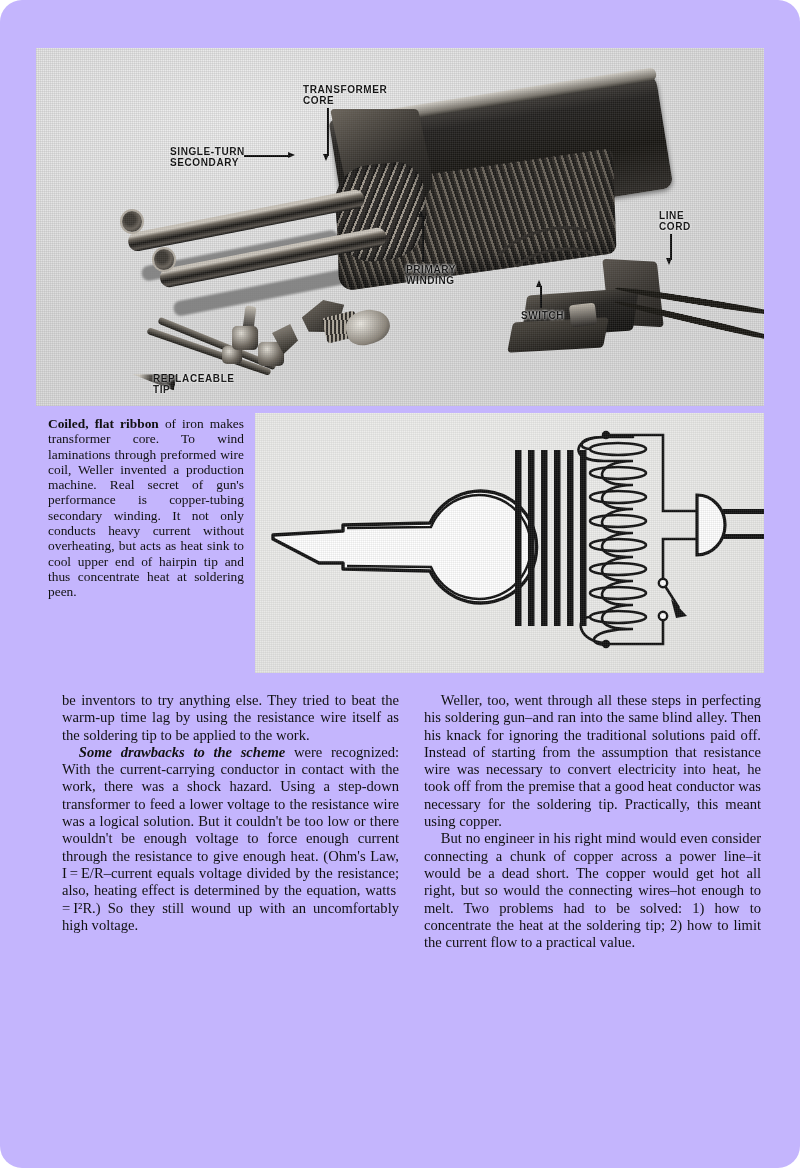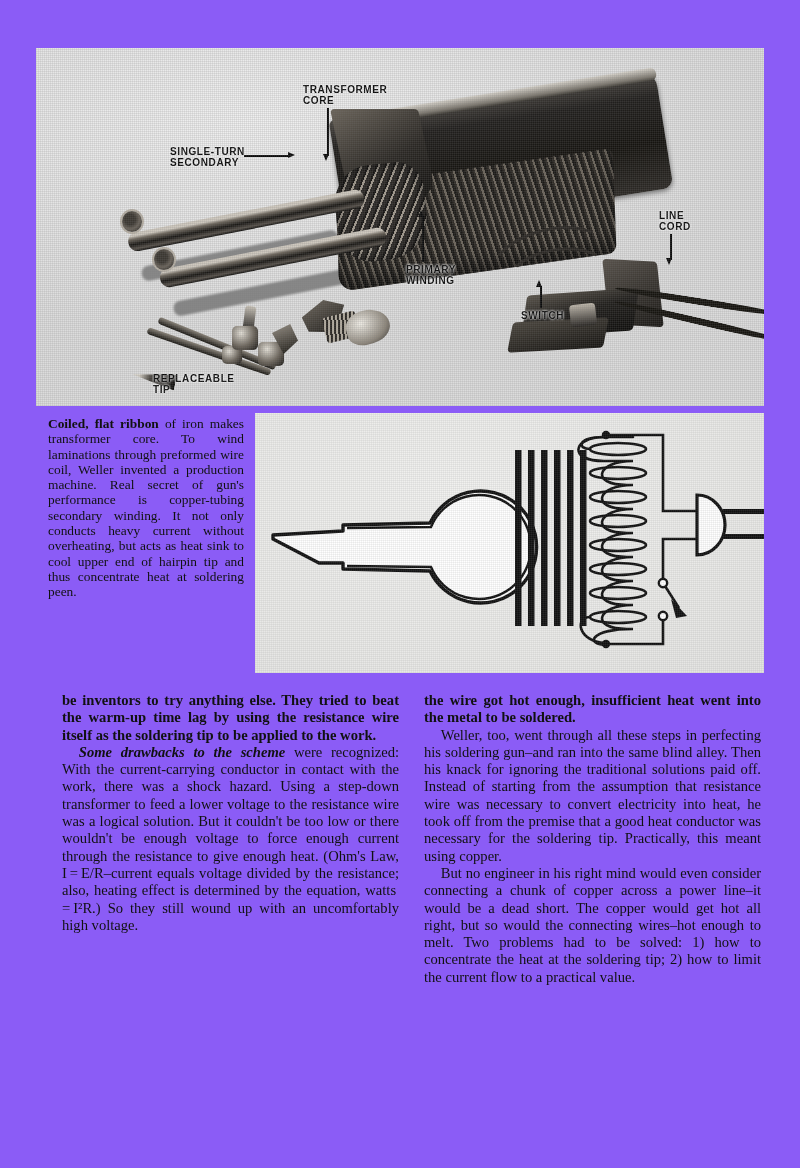--- a/index.html
+++ b/index.html
@@ -13,21 +13,22 @@
     height: 1168px;
     position: relative;
     font-family: "Liberation Serif", "DejaVu Serif", serif;
     color: #111;
     overflow: hidden;
   }
 
   .page {
     position: absolute;
     inset: 0;
-    background: #8b5cf6;
+    background: #c4b5fd;
+    border-radius: 22px;
   }
 
   
   .photo {
     position: absolute;
     left: 36px;
     top: 48px;
     width: 728px;
     height: 358px;
     background:
@@ -285,21 +286,21 @@
     width:337px;
     font-size:14.6px;
     line-height:17.3px;
     text-align: justify;
     text-justify: inter-word;
     hyphens:none;
   }
   .col.left{ left:0; }
   .col.right{ left:362px; }
   .col p{ margin:0; text-indent: 1.15em; }
-  .col p.noindent{ text-indent:0;font-weight:bold; }
+  .col p.noindent{ text-indent:0; }
   .col i, .col .lead{ font-weight:bold; font-style:italic; }
 </style>
 </head>
 <body>
 
 <div class="page">
 
   <div class="photo">
 
     <div class="shadowblade s1"></div>
@@ -442,19 +443,18 @@
     </div>
   </div>
 
   <div class="cols">
     <div class="col left">
       <p class="noindent">be inventors to try anything else. They tried to beat the warm-up time lag by using the resistance wire itself as the soldering tip to be applied to the work.</p>
       <p><span class="lead">Some drawbacks to the scheme</span><span> were recognized: With the current-carrying conductor in contact with the work, there was a shock hazard. Using a step-down transformer to feed a lower voltage to the resistance wire was a logical solution. But it couldn't be too low or there wouldn't be enough voltage to force enough current through the resistance to give enough heat. (Ohm's Law, I = E/R–current equals voltage divided by the resistance; also, heating effect is determined by the equation, watts = I²R.) So they still wound up with an uncomfortably high voltage.</span></p>
     </div>
 
     <div class="col right">
-      <p class="noindent">the wire got hot enough, insufficient heat went into the metal to be soldered.</p>
       <p>Weller, too, went through all these steps in perfecting his soldering gun–and ran into the same blind alley. Then his knack for ignoring the traditional solutions paid off. Instead of starting from the assumption that resistance wire was necessary to convert electricity into heat, he took off from the premise that a good heat conductor was necessary for the soldering tip. Practically, this meant using copper.</p>
       <p>But no engineer in his right mind would even consider connecting a chunk of copper across a power line–it would be a dead short. The copper would get hot all right, but so would the connecting wires–hot enough to melt. Two problems had to be solved: 1) how to concentrate the heat at the soldering tip; 2) how to limit the current flow to a practical value.</p>
     </div>
   </div>
 
 </div>
 
 </body></html>

